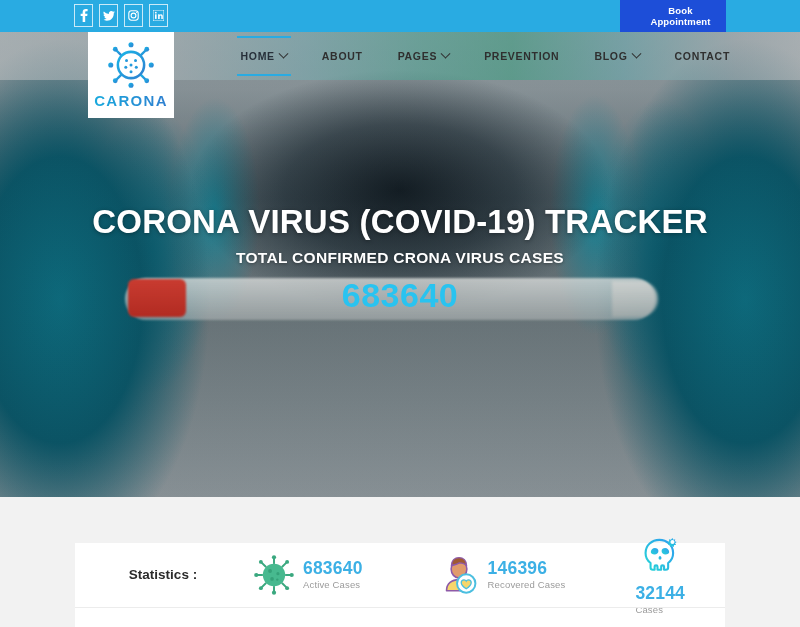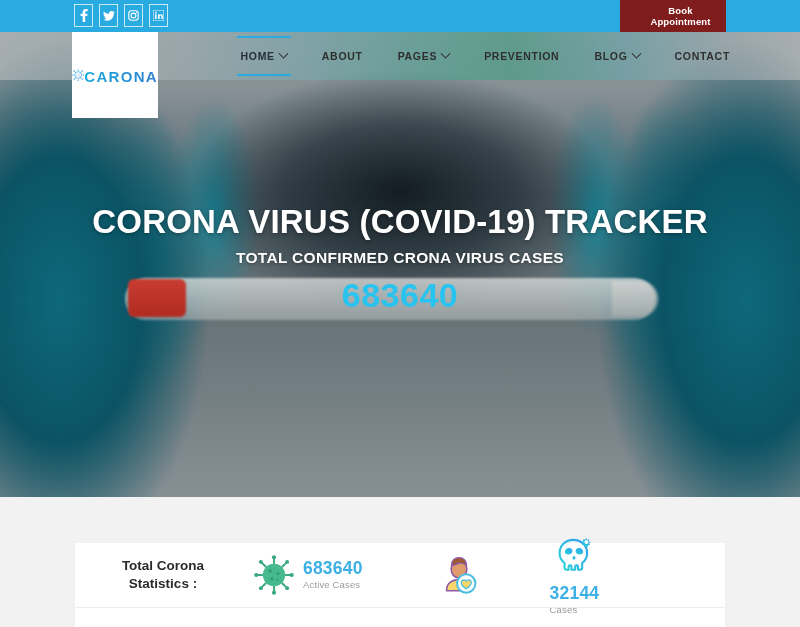--- a/index.html
+++ b/index.html
@@ -28,21 +28,21 @@
     width: 19px; height: 23px;
     border: 1px solid rgba(255,255,255,.75);
     display: flex; align-items: center; justify-content: center;
     color: #ffffff;
     cursor: pointer;
   }
   .social-btn svg { display: block; }
   .book-btn {
     position: absolute; right: 74px; top: 0;
     width: 106px; height: 32px;
-    background: #7f1d1d;
+    background: #1d4ed8;
     color: #ffffff;
     font-size: 9.5px;
     font-weight: bold;
     letter-spacing: .15px;
     display: flex; align-items: center; justify-content: center;
     cursor: pointer;
     border: none;
     font-family: "Liberation Sans", sans-serif;
     padding-left: 21px;
   }
@@ -141,25 +141,25 @@
     text-align: center;
     color: #29c3f0;
     font-size: 34px;
     font-weight: bold;
     letter-spacing: .5px;
     margin: 0;
   }
 
   
   .logo-box {
-    position: absolute; left: 72px; top: 32px;
+    position: absolute; left: 88px; top: 32px;
     width: 86px; height: 86px;
     background: #ffffff;
     z-index: 30;
-    display: flex; flex-direction: row;
+    display: flex; flex-direction: column;
     align-items: center; justify-content: center;
     cursor: pointer;
   }
   .logo-mark { width: 48px; height: 48px; display: block; }
   .logo-word {
     margin-top: 3px;
     font-size: 15px;
     font-weight: bold;
     letter-spacing: 1.3px;
     background: linear-gradient(90deg, #18a9dd 0%, #2f7fd0 100%);
@@ -366,21 +366,20 @@
     </div>
     <div class="nav-item">
       <span>CONTACT</span>
     </div>
   </nav>
 
   <section class="stats-card">
     <div class="stats-row">
 
       <div class="stats-heading">
-        <div>Total Corona</div>
         <div>Statistics :</div>
       </div>
 
       <div class="stat stat-0">
         <svg class="stat-icon" viewBox="0 0 64 64" aria-hidden="true">
           <g stroke="#3aa87f" stroke-width="3" stroke-linecap="round">
             <line x1="32" y1="6" x2="32" y2="14"></line>
             <line x1="32" y1="50" x2="32" y2="58"></line>
             <line x1="6" y1="32" x2="14" y2="32"></line>
             <line x1="50" y1="32" x2="58" y2="32"></line>
@@ -414,20 +413,24 @@
       </div>
 
       <div class="stat stat-1">
         <svg class="stat-icon" viewBox="0 0 64 64" aria-hidden="true">
           <path d="M13 56c0-11 8-17 19-17s19 6 19 17z" fill="#f7d66b" stroke="#8e5aa8" stroke-width="2.4" stroke-linejoin="round"></path>
           <ellipse cx="32" cy="23" rx="12" ry="13.5" fill="#e09b6c" stroke="#8e5aa8" stroke-width="2.4"></ellipse>
           <path d="M20.5 18c0-8 5-12.5 11.5-12.5S43.5 10 43.5 18c0 0-3-4-11-4.5-4 3-8 2.5-12 4.5z" fill="#a05a32" stroke="#8e5aa8" stroke-width="2.2" stroke-linejoin="round"></path>
           <circle cx="43" cy="45" r="14" fill="#ffffff" stroke="#4bbfe0" stroke-width="3"></circle>
           <path d="M43 53c-5-3.4-7.6-6.2-7.6-9.3 0-2.6 2-4.4 4.2-4.4 1.6 0 2.8.8 3.4 1.9.6-1.1 1.8-1.9 3.4-1.9 2.2 0 4.2 1.8 4.2 4.4 0 3.1-2.6 5.9-7.6 9.3z" fill="#f7d66b" stroke="#4bbfe0" stroke-width="2"></path>
         </svg>
+        <div class="stat-text">
+          <div class="stat-value">146396</div>
+          <div class="stat-label">Recovered Cases</div>
+        </div>
       </div>
 
       <div class="stat stat-2">
         <svg class="stat-icon" viewBox="0 0 64 64" aria-hidden="true">
           <defs>
             <linearGradient id="skullGrad" x1="0" y1="1" x2="1" y2="0">
               <stop offset="0%" stop-color="#26d6d6"></stop>
               <stop offset="100%" stop-color="#2f9cf0"></stop>
             </linearGradient>
           </defs>

